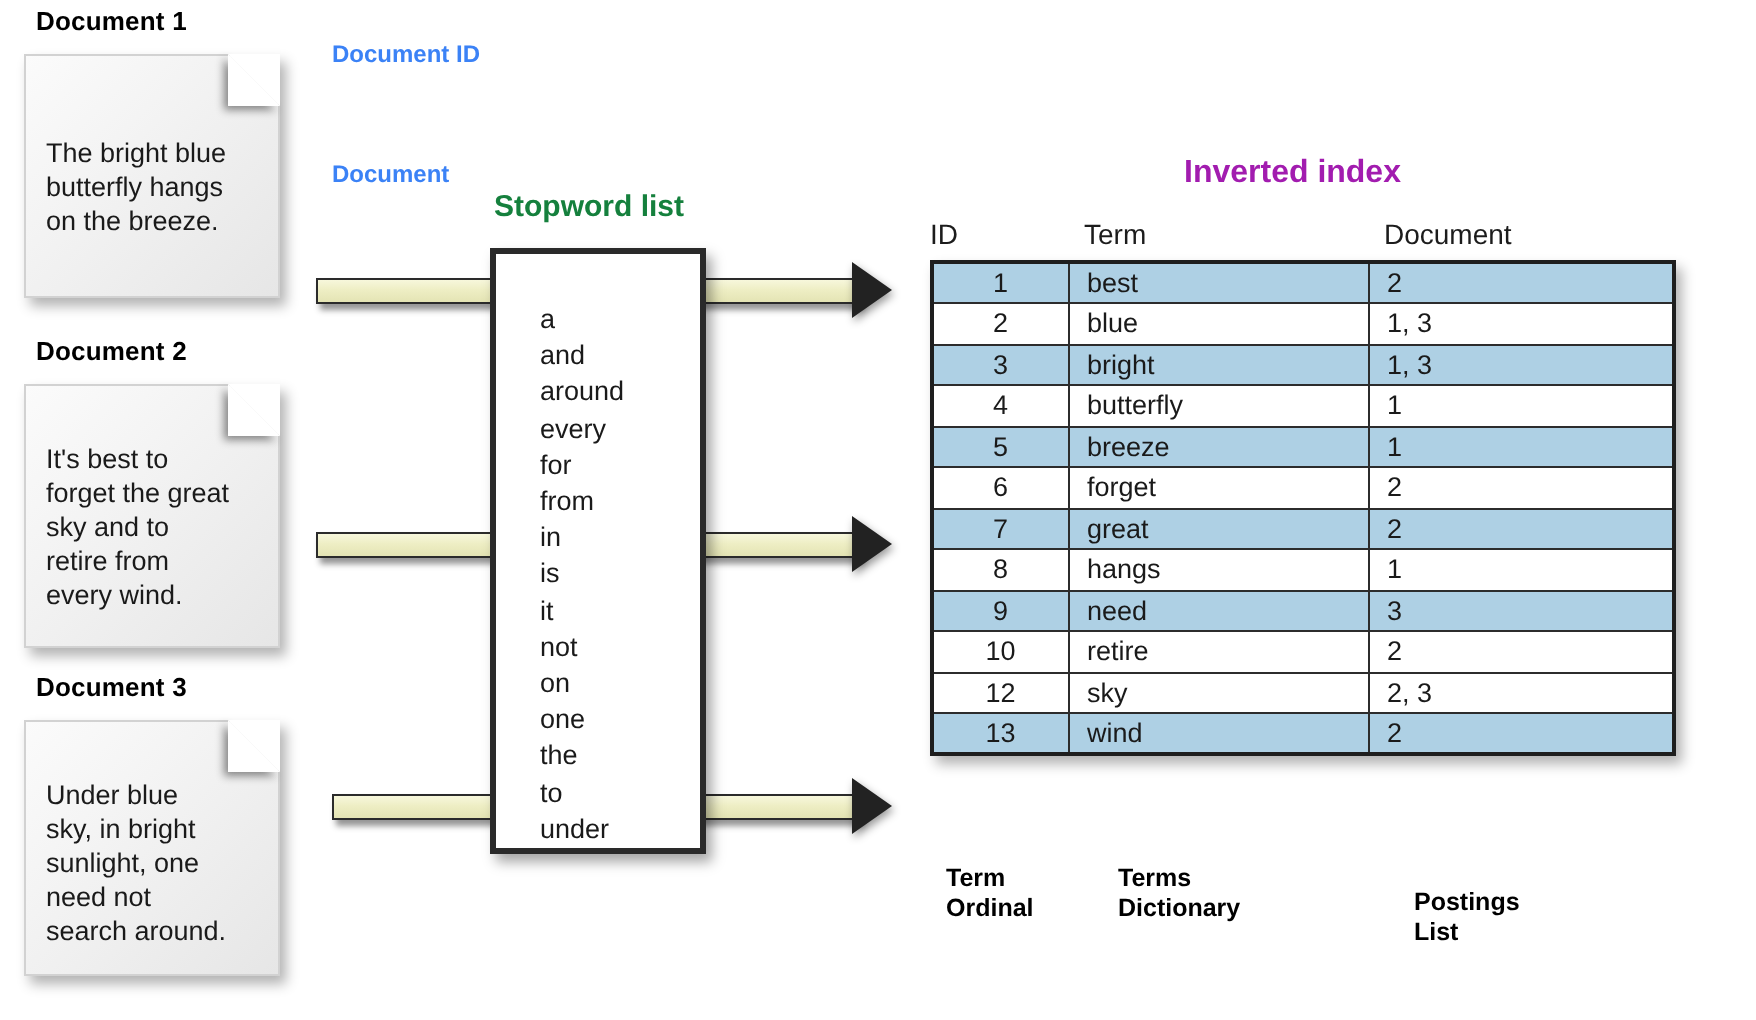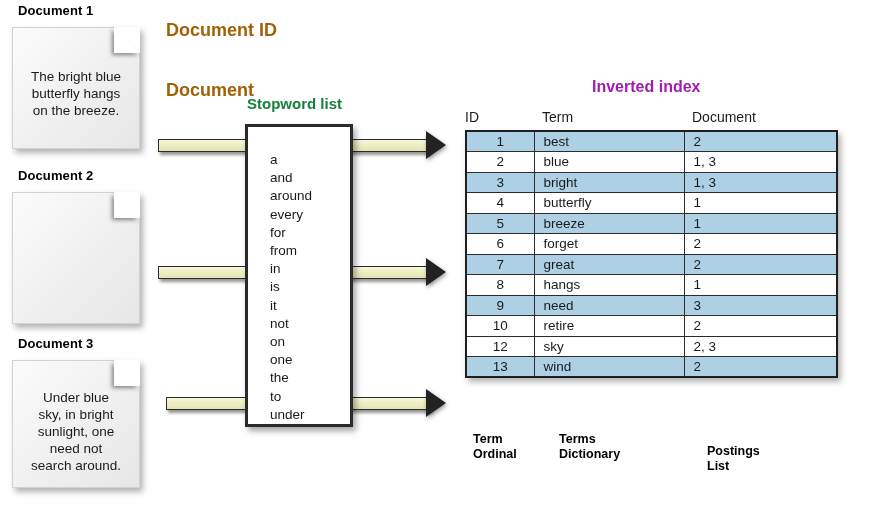--- a/index.html
+++ b/index.html
@@ -26,21 +26,20 @@
     white-space: nowrap;
   }
 
   .doc-card {
     position: absolute;
     width: 128px;
     background: linear-gradient(135deg, #fbfbfb 0%, #f4f4f4 35%, #e6e6e6 100%);
     border: 1px solid #d2d2d2;
     box-shadow: 3px 4px 6px rgba(0,0,0,0.30);
     box-sizing: border-box;
-    text-align: center;
   }
   
   .doc-card .fold-cut {
     position: absolute;
     top: -1px;
     right: -1px;
     width: 0; height: 0;
     border-left: 26px solid transparent;
     border-top: 26px solid #ffffff;
   }
@@ -58,22 +57,22 @@
     font-size: 13.5px;
     line-height: 17px;
     color: #1a1a1a;
     padding: 0 10px;
   }
 
   
   .side-label {
     position: absolute;
     font-weight: bold;
-    font-size: 18px;
-    color: #a16207;
+    font-size: 12px;
+    color: #3b82f6;
     white-space: nowrap;
   }
 
   
   .arrow-bar {
     position: absolute;
     height: 13px;
     background: linear-gradient(180deg,#f7f7dc 0%, #eeeec4 45%, #e4e4b4 100%);
     border: 1px solid #2b2b2b;
     box-sizing: border-box;
@@ -182,20 +181,25 @@
   <div class="fold-cut"></div>
   <div class="doc-text" style="padding-top:40px; white-space:pre-line;">The bright blue
 butterfly hangs
 on the breeze.</div>
 </div>
 
 <div class="doc-title" style="left:18px; top:168px;">Document 2</div>
 <div class="doc-card" style="left:12px; top:192px; height:132px;">
   <div class="fold-leaf"></div>
   <div class="fold-cut"></div>
+  <div class="doc-text" style="padding-top:28px; white-space:pre-line;">It's best to
+forget the great
+sky and to
+retire from
+every wind.</div>
 </div>
 
 <div class="doc-title" style="left:18px; top:336px;">Document 3</div>
 <div class="doc-card" style="left:12px; top:360px; height:128px;">
   <div class="fold-leaf"></div>
   <div class="fold-cut"></div>
   <div class="doc-text" style="padding-top:28px; white-space:pre-line;">Under blue
 sky, in bright
 sunlight, one
 need not

